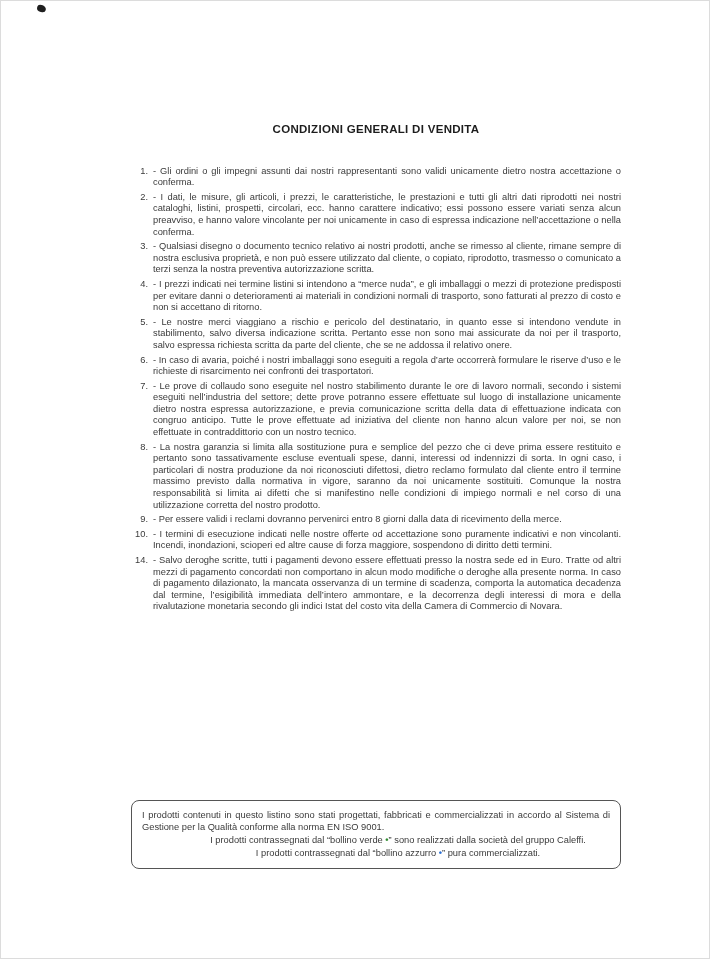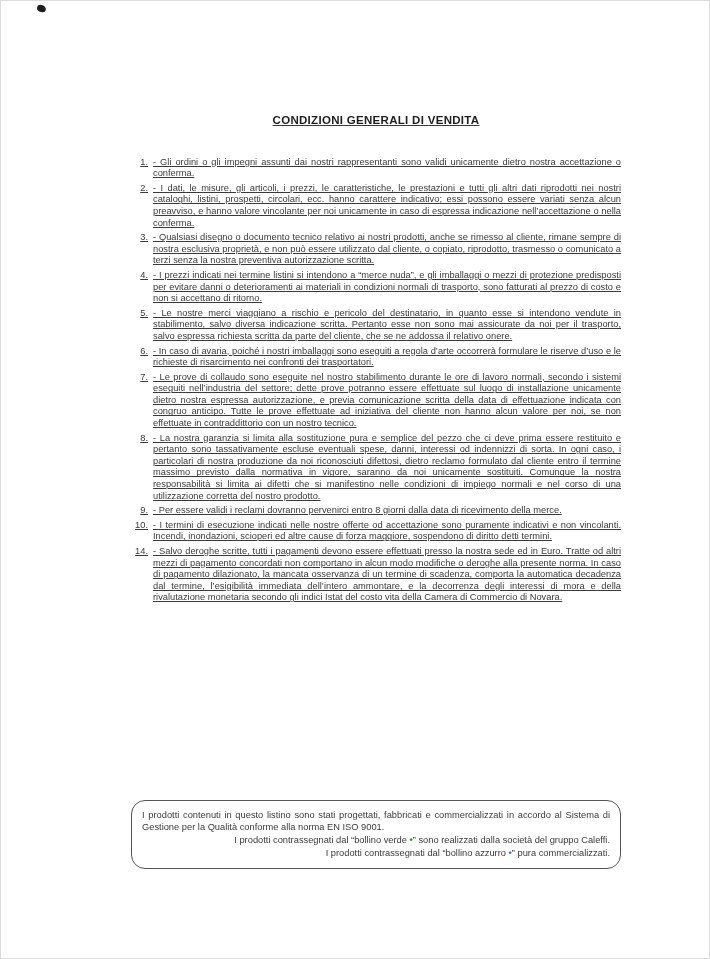--- a/index.html
+++ b/index.html
@@ -19,27 +19,26 @@
     left: 36px;
     top: 4px;
     width: 9px;
     height: 7px;
     background: #1f1f1f;
     border-radius: 45% 60% 50% 55%;
     transform: rotate(14deg);
   }
   .doc {
     position: absolute;
-    top: 114px;
+    top: 123px;
     left: 130px;
     width: 490px;
     font-size: 9.3px;
     line-height: 11.6px;
     text-align: justify;
-    text-decoration: underline;
   }
   .title {
     text-align: center;
     font-weight: bold;
     font-size: 11.5px;
     letter-spacing: 0.3px;
     color: #1d1d1d;
     margin: 0 0 30px 0;
   }
   .intro { margin: 0 0 13px 0; }
@@ -58,28 +57,28 @@
     text-align: left;
   }
   .closing .cl-line { margin: 0; }
   .footer-box {
     position: absolute;
     left: 130px;
     top: 799px;
     width: 490px;
     box-sizing: border-box;
     border: 1px solid #555555;
-    border-radius: 14px;
+    border-radius: 8px;
     padding: 8px 10px 9px 10px;
     font-size: 9.3px;
     line-height: 12.2px;
     text-align: justify;
   }
   .footer-box .fb-para { margin: 0 0 1px 0; }
-  .footer-box .fb-line { margin: 0; text-align: right; padding-left: 44px; }
+  .footer-box .fb-line { margin: 0; text-align: center; padding-left: 44px; }
   .dot { font-weight: bold; }
 </style>
 </head>
 <body>
 
 <div class="page">
 
   <div class="artifact"></div>
 
   <div class="doc">

